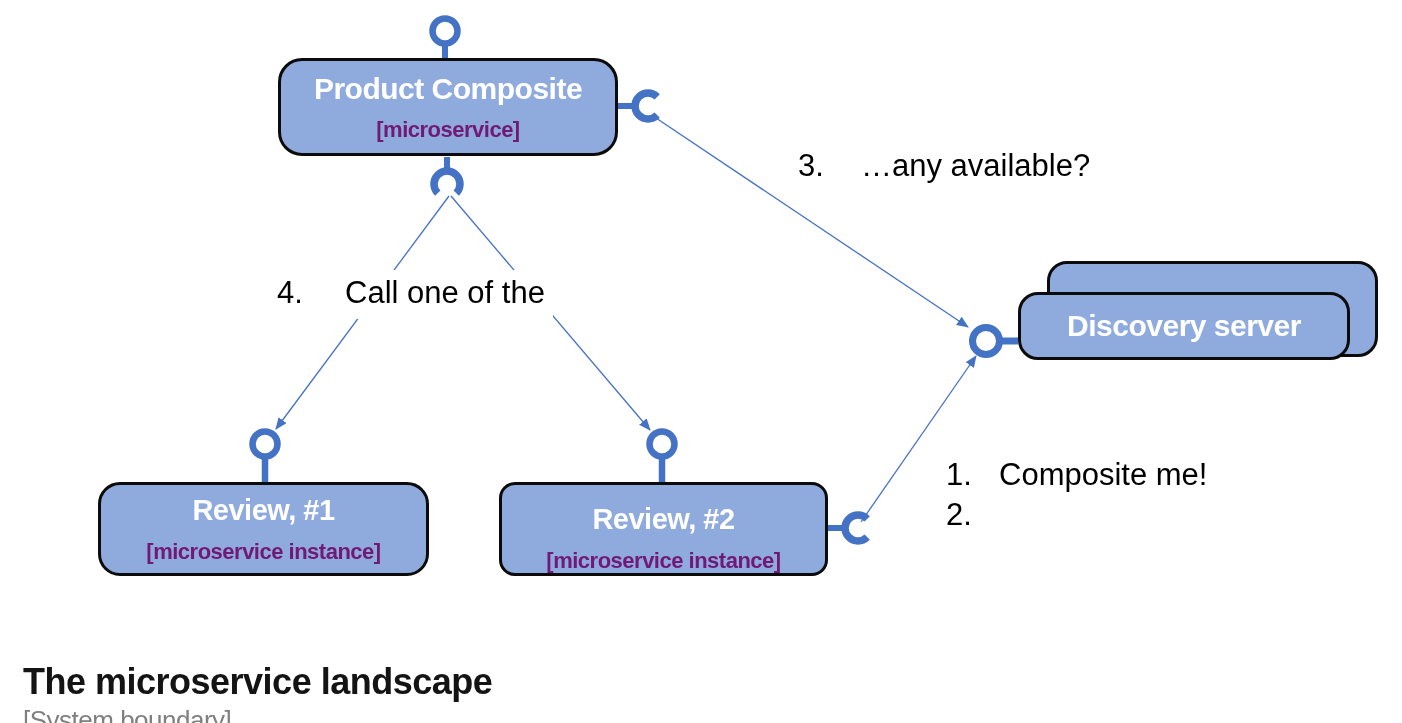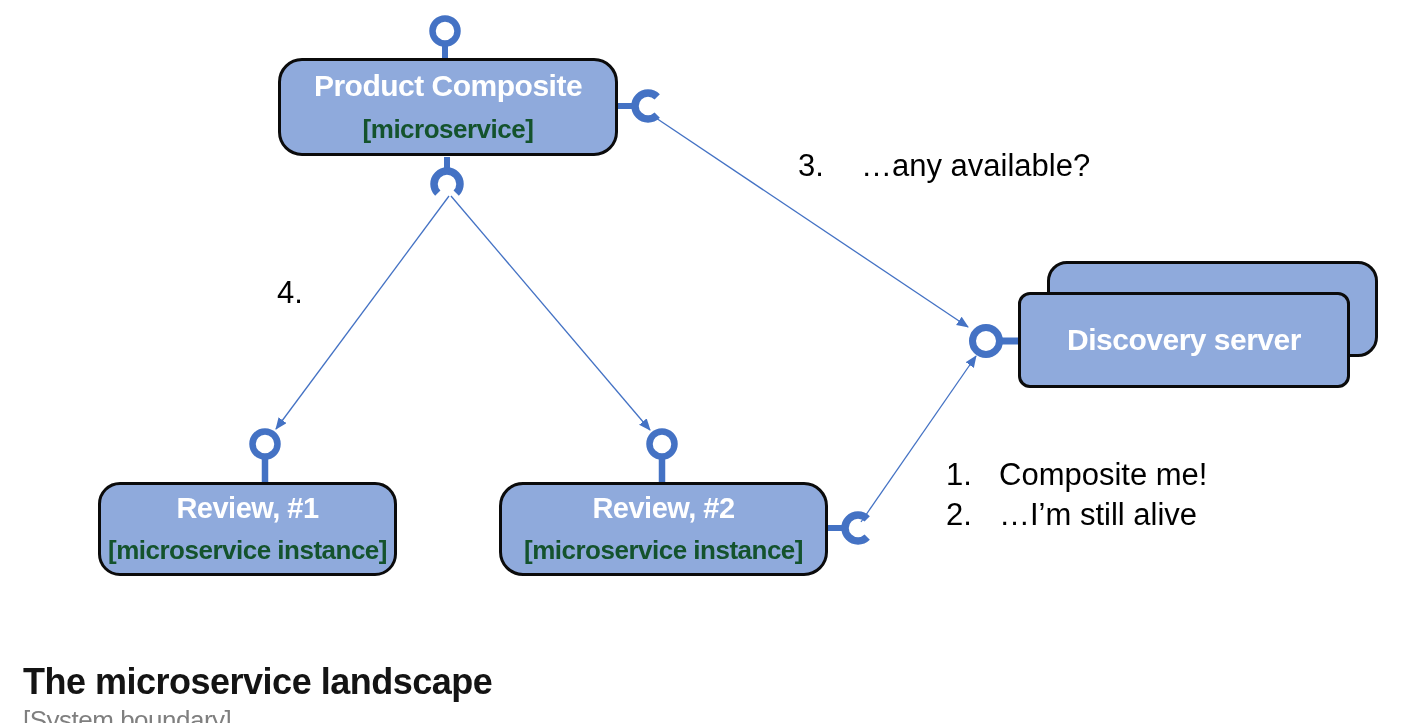--- a/index.html
+++ b/index.html
@@ -21,21 +21,21 @@
     border-radius:24px;
     display:flex;flex-direction:column;align-items:center;justify-content:center;
     z-index:2;
     box-sizing:border-box;
     line-height:1.15;
   }
   .node .name{
     color:#ffffff;font-weight:bold;font-size:30px;letter-spacing:-0.5px;
   }
   .node .stereo{
-    color:#14532d;font-weight:bold;font-size:26px;letter-spacing:-0.5px;
+    color:#701a75;font-weight:bold;font-size:22px;letter-spacing:-0.5px;
     margin-top:11px;
   }
   .annotation{
     position:absolute;z-index:2;
     background:#ffffff;
     color:#000000;
     font-size:31px;
     display:flex;flex-direction:column;
   }
   .annotation .row{display:flex;line-height:40px;}
@@ -102,55 +102,55 @@
       <circle cx="986" cy="341" r="13.5" fill="#ffffff" stroke="#4472C4" stroke-width="7"></circle>
     </g>
   </svg>
 
   <div class="node" style="left:278px;top:58px;width:340px;height:98px;">
     <div class="name">Product Composite</div>
     <div class="stereo">[microservice]</div>
   </div>
 
   <div class="node" style="left:1047px;top:261px;width:331px;height:96px;border-radius:20px;z-index:2;"></div>
-  <div class="node" style="left:1018px;top:292px;width:332px;height:96px;border-radius:12px;z-index:3;text-align:right;">
+  <div class="node" style="left:1018px;top:292px;width:332px;height:68px;border-radius:20px;z-index:3;text-align:right;">
     <div class="name">Discovery server</div>
   </div>
 
-  <div class="node" style="left:98px;top:482px;width:299px;height:94px;border-radius:22px;">
+  <div class="node" style="left:98px;top:482px;width:331px;height:94px;border-radius:22px;">
     <div class="name" style="font-size:29px;">Review, #1</div>
     <div class="stereo">[microservice instance]</div>
   </div>
 
-  <div class="node" style="left:499px;top:482px;width:329px;height:94px;border-radius:24px;">
+  <div class="node" style="left:499px;top:482px;width:329px;height:94px;border-radius:16px;justify-content:flex-end;">
     <div class="name" style="font-size:29px;">Review, #2</div>
     <div class="stereo">[microservice instance]</div>
   </div>
 
   <div class="annotation" style="left:798px;top:146px;">
     <div class="row">
       <span class="num" style="min-width:63px;">3.</span>
       <span>…any available?</span>
     </div>
   </div>
 
   <div class="annotation" style="left:270px;top:270px;padding:3px 8px 6px 7px;">
     <div class="row">
       <span class="num" style="min-width:68px;">4.</span>
+      <span>Call one of the</span>
     </div>
   </div>
 
   <div class="annotation" style="left:940px;top:453px;padding:2px 6px;">
     <div class="row">
       <span class="num" style="min-width:53px;">1.</span>
       <span>Composite me!</span>
     </div>
     <div class="row">
       <span class="num" style="min-width:53px;">2.</span>
-      <span>…I’m still alive</span>
     </div>
   </div>
 
   <div class="titleblock">
     <div class="t">The microservice landscape</div>
     <div class="s">[System boundary]</div>
   </div>
 
 </div>
 

